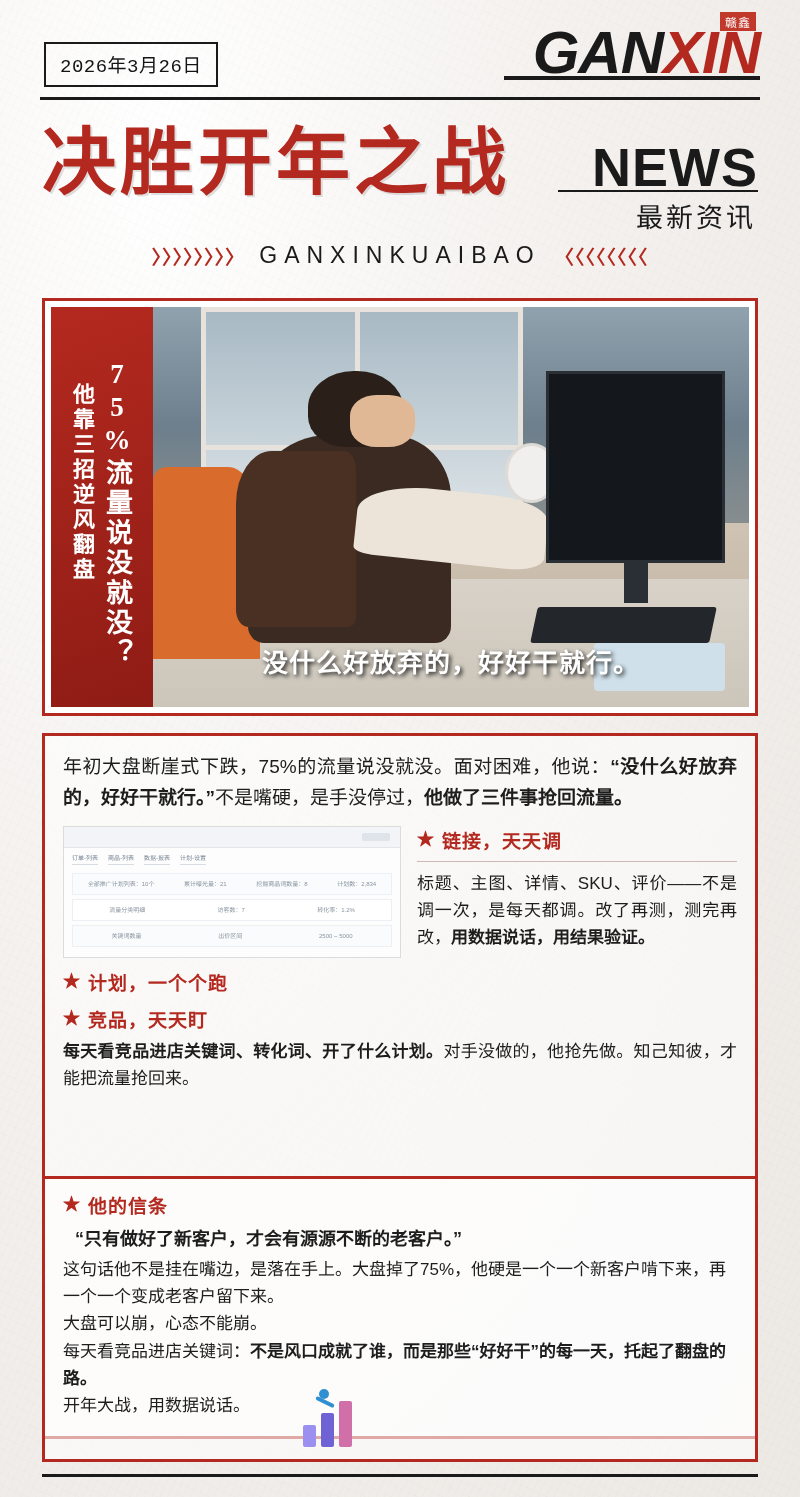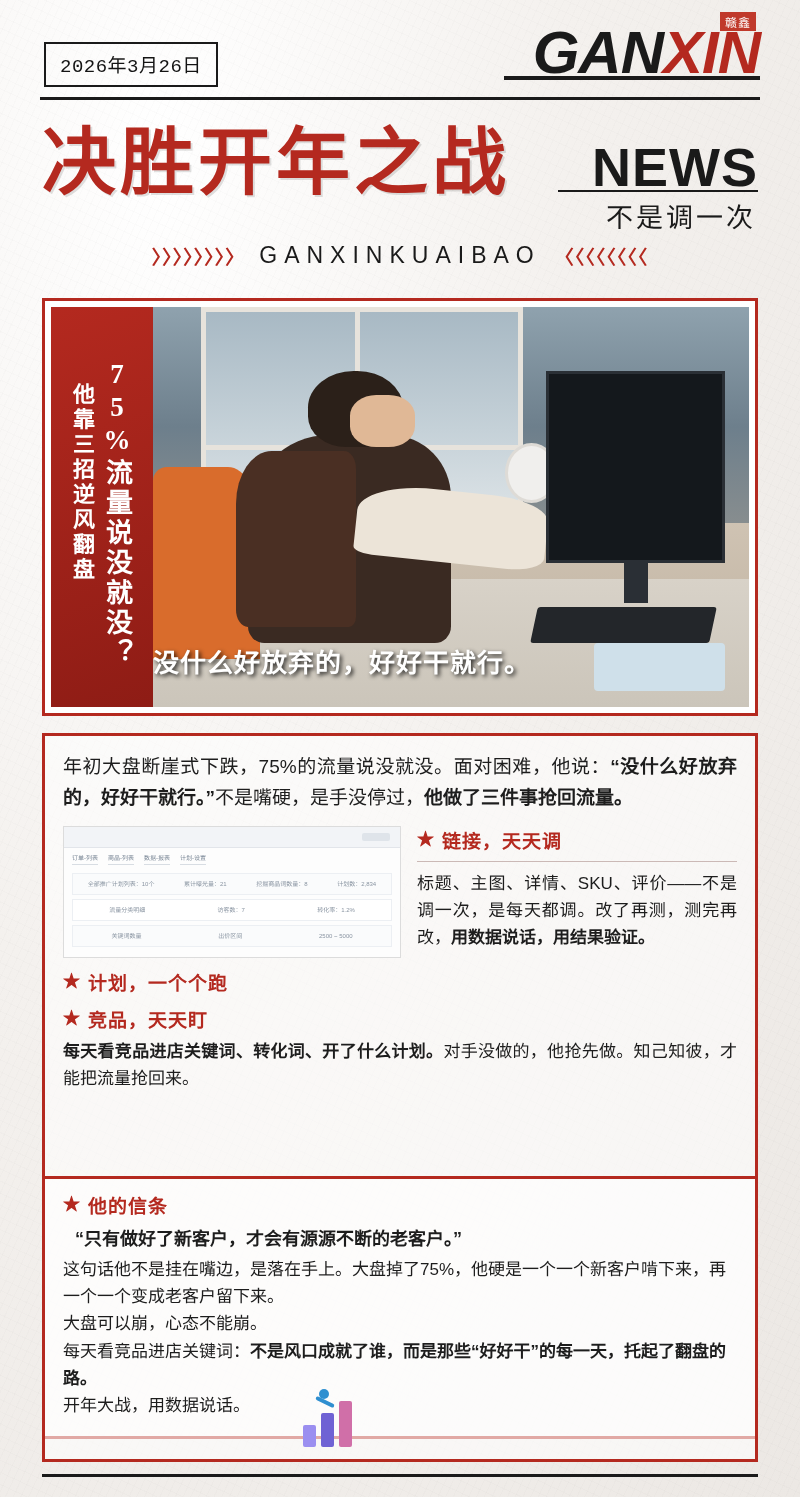--- a/index.html
+++ b/index.html
@@ -357,21 +357,21 @@
     bottom: 4%;
     width: 22%;
     height: 12%;
     background: #cfe0ea;
     border-radius: 4px;
   }
   .hero-caption {
     position: absolute;
     left: 0; right: 0;
     bottom: 7%;
-    text-align: left;
+    text-align: center;
     color: #ffffff;
     font-size: 26px;
     font-weight: bold;
     letter-spacing: 1px;
     text-shadow: 2px 2px 4px rgba(0,0,0,0.85);
     font-family: "Liberation Sans", sans-serif;
   }
 
   
   .body-card {
@@ -554,21 +554,21 @@
       <span>GAN</span><span style="color:#b4291f;">XIN</span>
     </div>
     <div class="brand-underline"></div>
     <div class="brand-underline2"></div>
   </div>
 
   <div class="title-wrap">
     <div class="main-title">决胜开年之战</div>
     <div class="news-en">NEWS</div>
     <div class="news-rule"></div>
-    <div class="news-cn">不是调一次</div>
+    <div class="news-cn">最新资讯</div>
     <div class="pinyin-row">
       <span class="chev">〉〉〉〉〉〉〉〉</span>
       <span class="pinyin">GANXINKUAIBAO</span>
       <span class="chev">〈〈〈〈〈〈〈〈</span>
     </div>
   </div>
 
   <div class="hero">
     <div class="hero-inner">
       <div class="hero-left">

